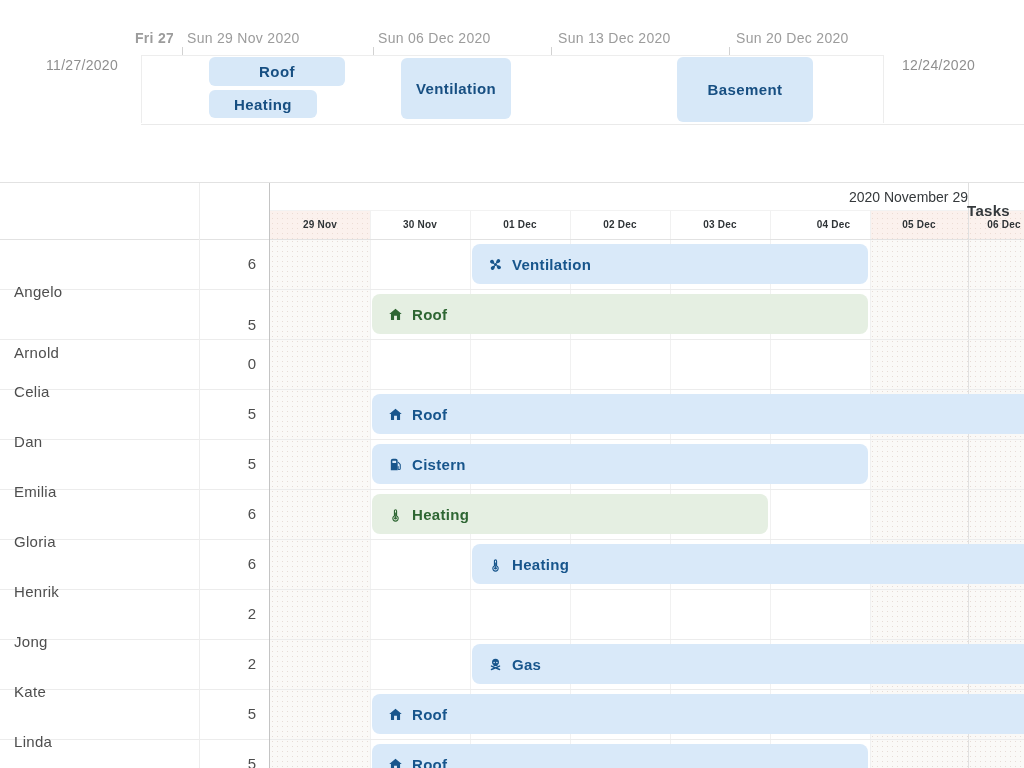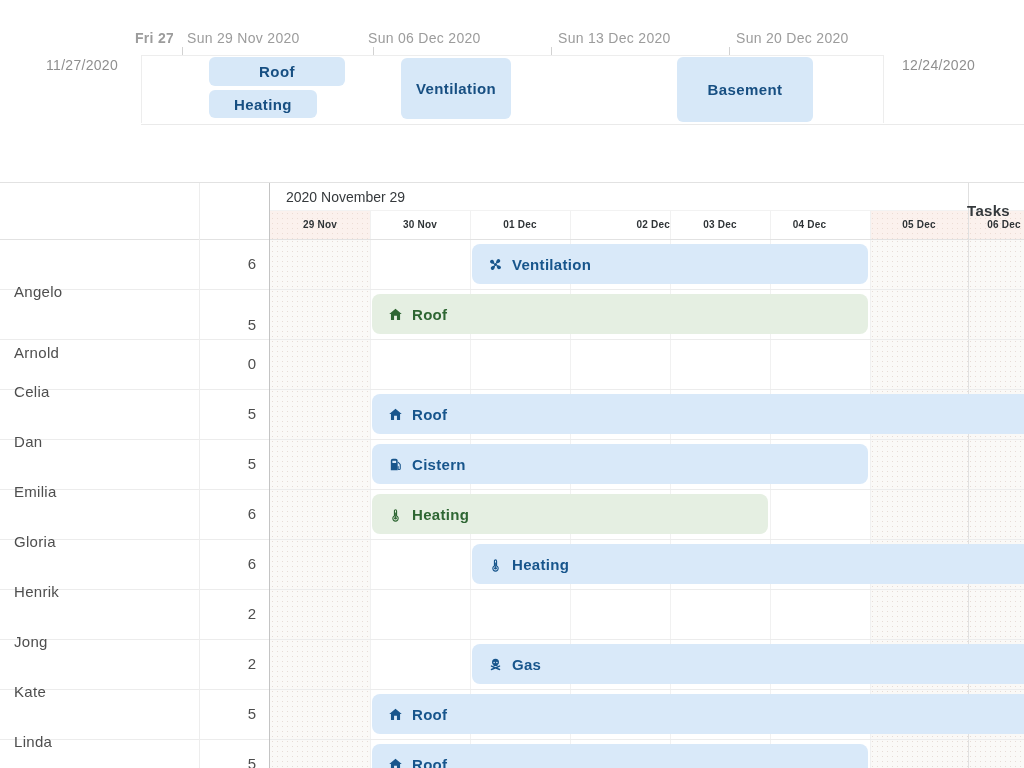--- a/index.html
+++ b/index.html
@@ -35,21 +35,21 @@
 
   .p-header-label{position:absolute;top:0;height:56px;line-height:56px;font-size:15px;font-weight:700;
                   color:#35393c;letter-spacing:.3px;}
   .p-header-label.res{left:14px;}
   .p-header-label.tsk{right:14px;}
   .p-row{position:absolute;left:0;width:270px;height:50px;}
   .p-row .nm{position:absolute;left:14px;top:0;height:50px;line-height:50px;font-size:15px;color:#4e4e4e;letter-spacing:.3px;margin-top:28px;}
   .p-row .ct{position:absolute;right:14px;top:0;height:50px;line-height:50px;font-size:15px;color:#4e4e4e;}
 
   .t-area{position:absolute;left:270px;top:0;right:0;bottom:0;overflow:hidden;}
-  .week-label{position:absolute;left:16px;top:0;width:698px;height:28px;line-height:29px;text-align:left;
+  .week-label{position:absolute;left:0;top:0;width:698px;height:28px;line-height:29px;text-align:right;
               font-size:14px;font-weight:500;color:#35393c;}
   .t-sep{position:absolute;left:0;top:27px;width:770px;height:1px;background:#f2f2f2;}
   .day-cell{position:absolute;top:28px;height:28px;line-height:28px;text-align:center;
             font-size:10px;font-weight:700;color:#2f3437;letter-spacing:.2px;box-sizing:border-box;}
   .day-cell.weekend{background-color:#fbf1ed;
       background-image:radial-gradient(circle,#ecdcd4 .8px,transparent 1px);background-size:5px 5px;}
   .weekend-strip{position:absolute;top:56px;bottom:0;background-color:#faf9f7;
       background-image:radial-gradient(circle,#e7dcd6 .8px,transparent 1px);background-size:5px 5px;}
   .vline{position:absolute;top:28px;bottom:0;width:1px;background:#f1f1f1;}
   .vline.week{top:0;background:#e0e0e0;}
@@ -66,21 +66,21 @@
 <body>
 
 <div class="stage">
 
   <section class="overview">
     <div class="ov-slider-label left">11/27/2020</div>
     <div class="ov-slider-label right">12/24/2020</div>
 
     <div class="ov-scale-label" style="left:135px;width:38px;font-weight:bold;">Fri 27</div>
     <div class="ov-scale-label" style="left:187px;">Sun 29 Nov 2020</div>
-    <div class="ov-scale-label" style="left:368px;">Sun 06 Dec 2020</div>
+    <div class="ov-scale-label" style="left:378px;">Sun 06 Dec 2020</div>
     <div class="ov-scale-label" style="left:558px;">Sun 13 Dec 2020</div>
     <div class="ov-scale-label" style="left:736px;width:148px;">Sun 20 Dec 2020</div>
 
     <div class="ov-tick" style="left:182px;"></div>
     <div class="ov-tick" style="left:373px;"></div>
     <div class="ov-tick" style="left:551px;"></div>
     <div class="ov-tick" style="left:729px;"></div>
 
     <div class="ov-chart">
       <div id="ov-bars">
@@ -100,23 +100,23 @@
           <div class="weekend-strip" style="left: 0px; width: 100px;"></div>
           <div class="weekend-strip" style="left: 600px; width: 98px;"></div>
           <div class="weekend-strip" style="left: 698px; width: 72px;"></div>
         </div>
       <div class="t-sep"></div>
       <div class="week-label">2020 November 29</div>
       <div id="day-row">
           <div class="day-cell weekend" style="left: 0px; width: 100px;">29 Nov</div>
           <div class="day-cell" style="left: 100px; width: 100px;">30 Nov</div>
           <div class="day-cell" style="left: 200px; width: 100px;">01 Dec</div>
-          <div class="day-cell" style="left: 300px; width: 100px; text-align: right;">02 Dec</div>
+          <div class="day-cell" style="left: 300px; width: 100px;">02 Dec</div>
           <div class="day-cell" style="left: 400px; width: 100px;">03 Dec</div>
-          <div class="day-cell" style="left: 484px; width: 100px; padding-left: 11px;">04 Dec</div>
+          <div class="day-cell" style="left: 508px; width: 100px; padding-left: 11px;">04 Dec</div>
           <div class="day-cell weekend" style="left: 600px; width: 98px;">05 Dec</div>
           <div class="day-cell weekend" style="left: 698px; width: 72px;">06 Dec</div>
         </div>
       <div id="grid-lines">
           <div class="vline" style="left: 100px;"></div>
           <div class="vline" style="left: 200px;"></div>
           <div class="vline" style="left: 300px;"></div>
           <div class="vline" style="left: 400px;"></div>
           <div class="vline" style="left: 500px;"></div>
           <div class="vline" style="left: 600px;"></div>

